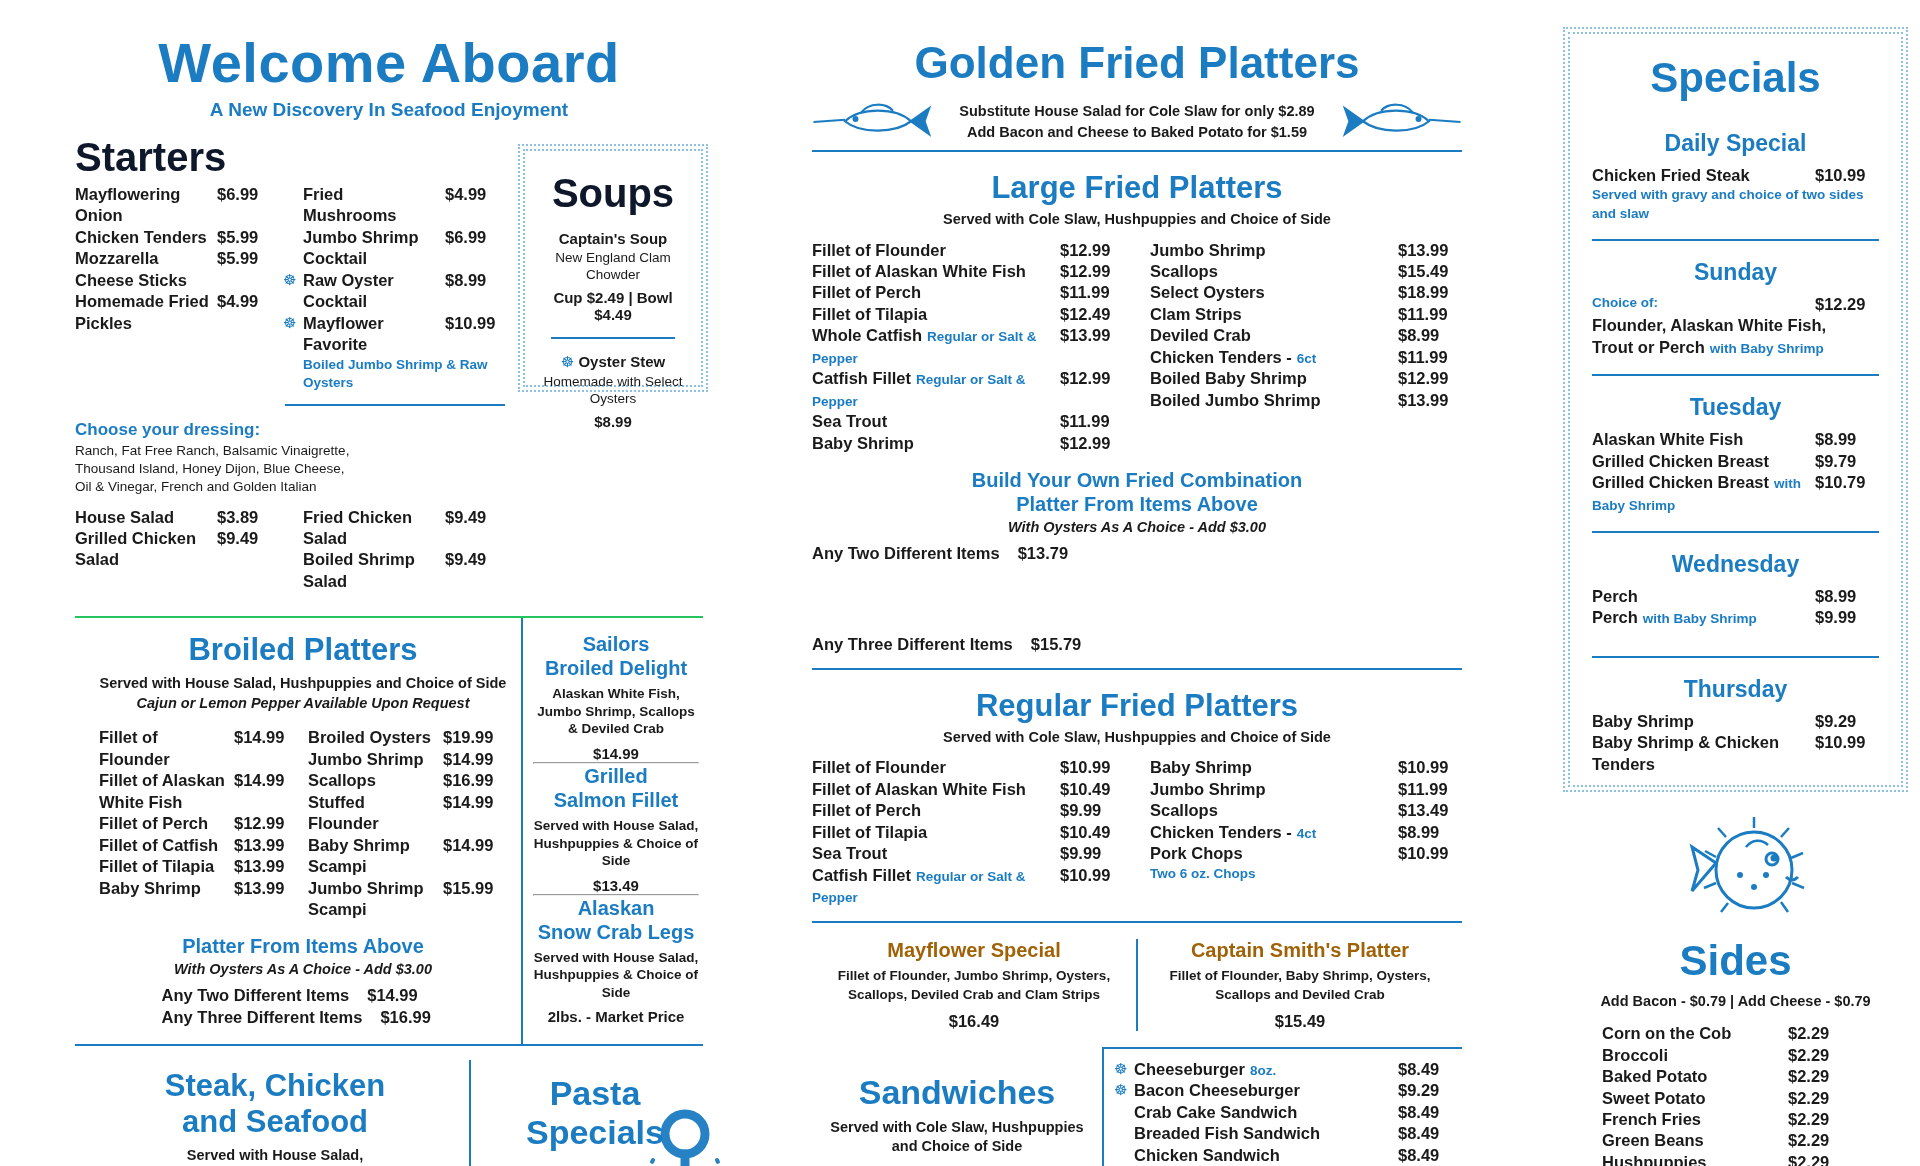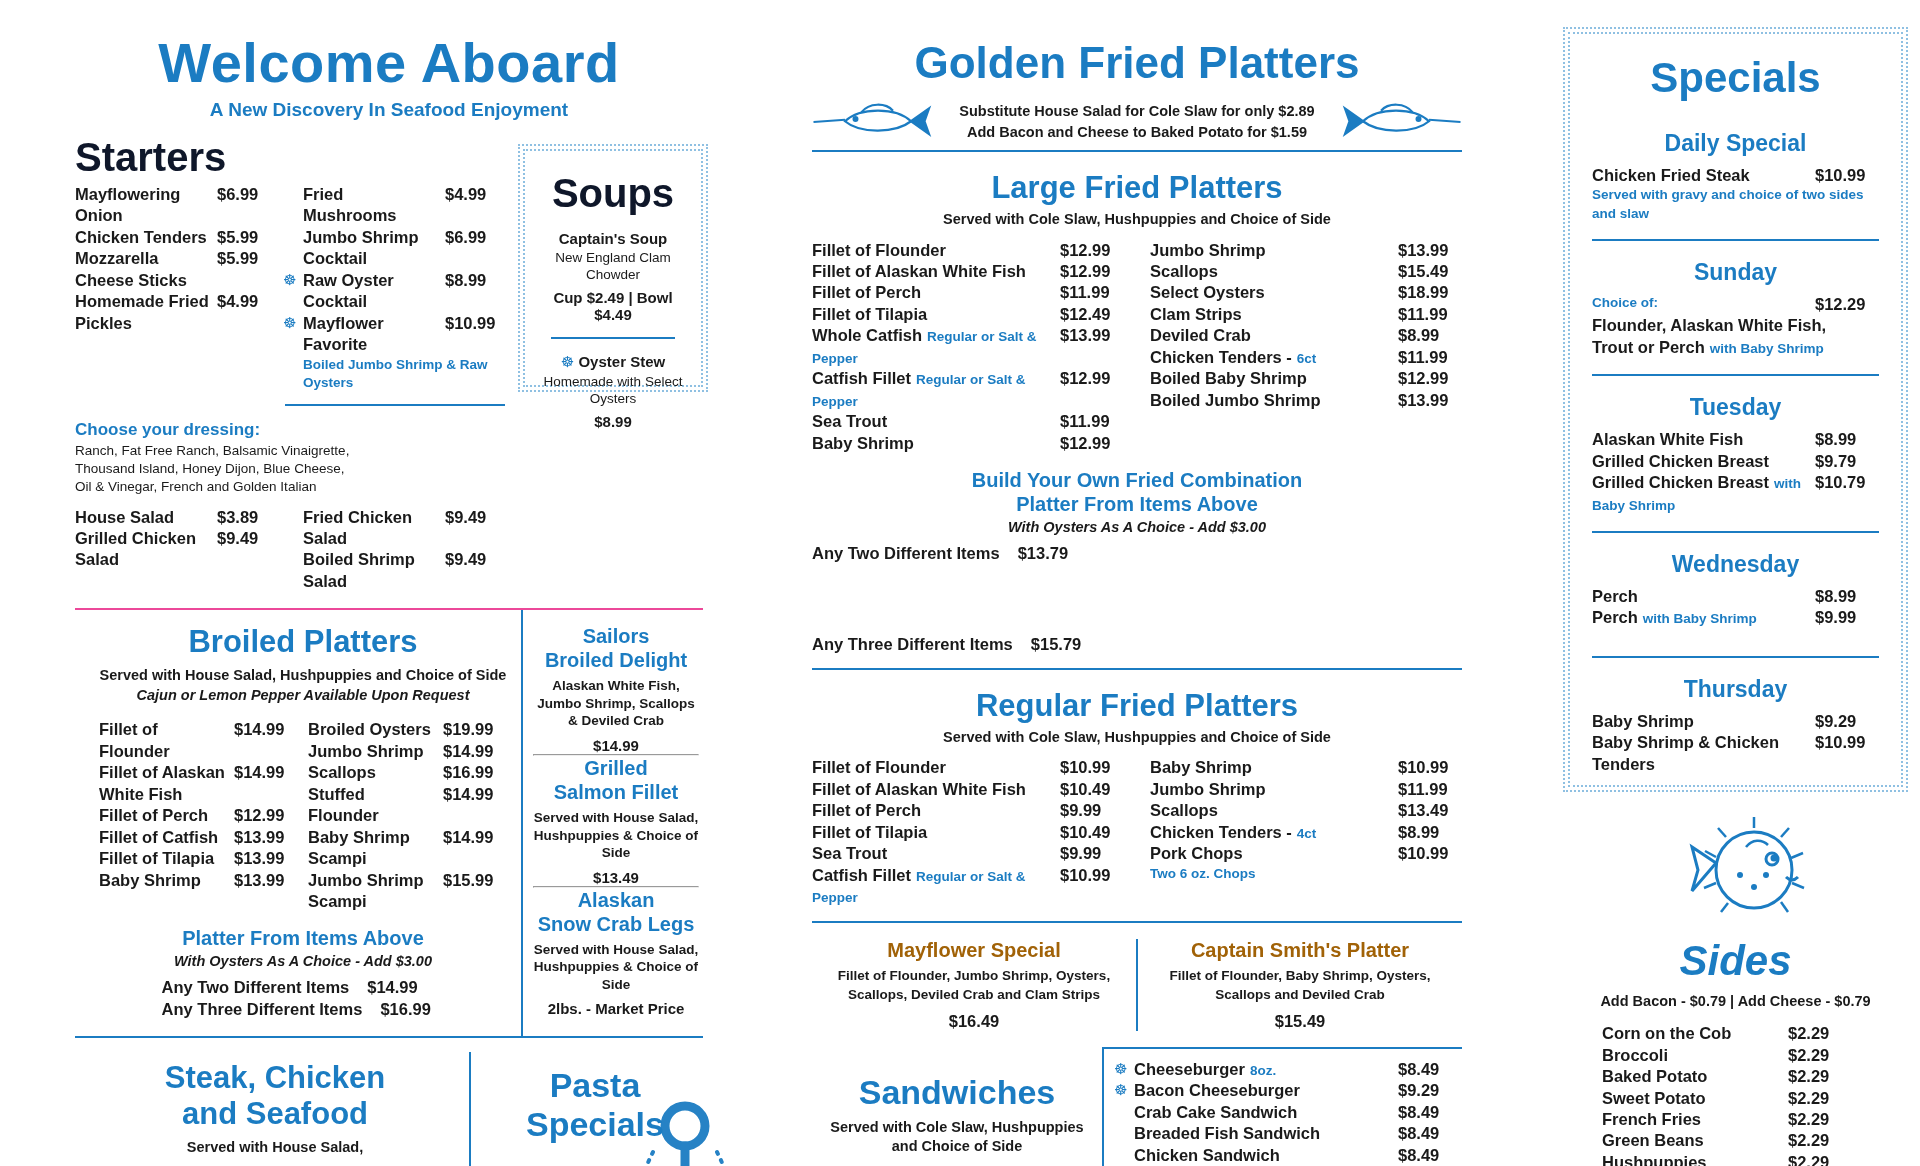--- a/index.html
+++ b/index.html
@@ -46,21 +46,21 @@
   .soups-box .sp { font-size:15px; font-weight:bold; margin-top:5px; }
   .soups-box hr { border:0; border-top:2px solid #1b7cc2; width:80%; margin:14px auto 0; }
   .wheel-ic { color:#1b7cc2; font-weight:normal; }
 
   .dressing-flex { display:flex; margin-top:14px; }
   .dressing-flex .h-sec { width:150px; padding-top:22px; }
   .dress-txt { flex:1; }
   .dress-title { font-size:17px; font-weight:bold; color:#1b7cc2; }
   .dress-lines { font-size:13.5px; line-height:1.35; margin-top:2px; }
 
-  .broiled-wrap { display:flex; border-top:2px solid #ec4899; border-bottom:2px solid #1b7cc2; margin-top:16px; }
+  .broiled-wrap { display:flex; border-top:2px solid #22c55e; border-bottom:2px solid #1b7cc2; margin-top:24px; }
   .broiled-main { flex:1; padding:14px 14px 16px 24px; }
   .side-boxes { width:182px; border-left:2px solid #1b7cc2; padding:14px 4px 10px 10px; text-align:center; }
   .side-box .bd { font-size:13.5px; font-weight:bold; line-height:1.3; margin-top:5px; }
   .side-box .bp { font-size:15px; font-weight:bold; margin-top:7px; }
 
   .combo { text-align:center; margin-top:14px; }
   .combo .ct { font-size:20px; font-weight:bold; color:#1b7cc2; line-height:1.2; }
   .combo .cn { font-size:14.5px; font-weight:bold; font-style:italic; margin-top:3px; }
   .combo-rows { display:inline-block; text-align:left; margin-top:8px;flex-direction:column; }
   .combo-rows .mi { font-size:16.5px; }
@@ -97,21 +97,21 @@
   
   .specials-box { border:2px dotted #8fc0e2; outline:2px dotted #8fc0e2; outline-offset:3px;
                   padding:20px 22px 10px; }
   .specials-box .h-mid { font-size:42px; }
   .sp-group { margin-top:6px; }
   .sp-title { font-size:23px; font-weight:bold; color:#1b7cc2; text-align:center; margin-bottom:8px; }
   .sp-group ul { min-height:54px; }
   .sp-group hr { border:0; border-top:2px solid #1b7cc2; margin:16px 0 18px; }
   .puffer-wrap { text-align:center; margin-top:26px; }
   .sides-sec { margin-top:10px; text-align:center; }
-  .sides-sec .h-mid { font-size:42px;font-style:italic; }
+  .sides-sec .h-mid { font-size:42px; }
   .sides-note { font-size:14.5px; font-weight:bold; margin-top:8px; }
   .sides-sec ul { text-align:left; margin:14px 0 0 34px; width:250px; }
 </style>
 </head>
 <body>
 
 <div class="page">
 
   <div class="col col-left">
 

